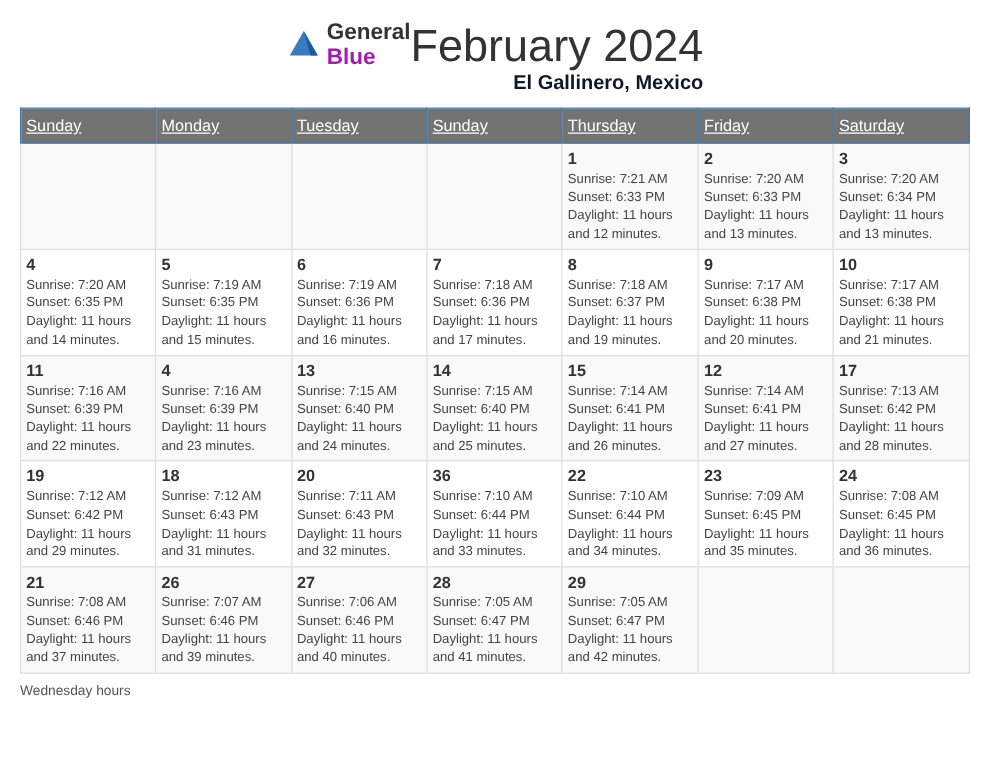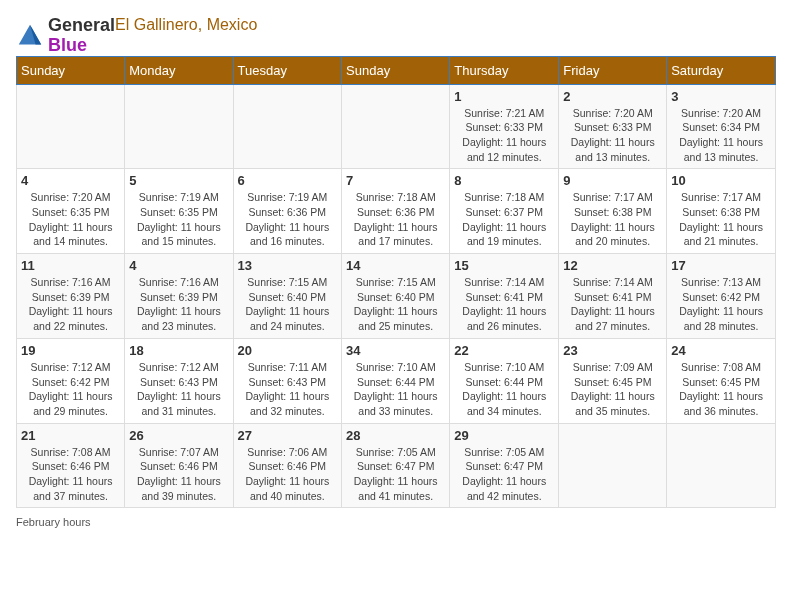--- a/index.html
+++ b/index.html
@@ -5,22 +5,23 @@
     * { box-sizing: border-box; margin: 0; padding: 0; }
     body {
       font-family: Arial, sans-serif;
       background: #fff;
       width: 792px;
       min-height: 612px;
       padding: 16px;
     }
     .header {
       display: flex;
-      justify-content: flex-start;
+      justify-content: center;
       align-items: flex-start;
+      margin-bottom: 10px;
     }
     .logo {
       display: flex;
       align-items: center;
       gap: 4px;
     }
     .logo-text {
       display: flex;
       flex-direction: column;
       line-height: 1.1;
@@ -42,31 +43,32 @@
     .title-block {
       text-align: right;
     }
     .title-block h1 {
       font-size: 36px;
       font-weight: normal;
       color: #333;
     }
     .title-block h2 {
       font-size: 16px;
-      font-weight: normal;
-      color: #a16207;
+      font-weight: bold;
+      color: #0f172a;
     }
     table {
       width: 100%;
       border-collapse: collapse;
       font-size: 11px;
     }
     thead tr {
-      background-color: #a16207;
+      background-color: #737373;
       color: #fff;
+      text-decoration: underline;
     }
     thead th {
       padding: 6px 4px;
       text-align: left;
       font-size: 13px;
       font-weight: normal;
       border: 1px solid #3a7abf;
     }
     tbody tr {
       border-bottom: 1px solid #ddd;
@@ -82,21 +84,20 @@
       font-size: 13px;
       font-weight: bold;
       color: #333;
       display: block;
       margin-bottom: 2px;
     }
     .cell-info {
       color: #444;
       font-size: 10.5px;
       line-height: 1.4;
-      text-align: center;
     }
     tbody tr:nth-child(odd) {
       background-color: #f9f9f9;
     }
     tbody tr:nth-child(even) {
       background-color: #fff;
     }
     .empty-cell {
       background-color: inherit;
     }
@@ -114,20 +115,21 @@
     <svg class="logo-icon" viewBox="0 0 40 40" xmlns="http://www.w3.org/2000/svg">
       <polygon points="20,4 36,32 4,32" fill="#3a7abf"></polygon>
       <polygon points="20,4 36,32 28,32" fill="#1a5a9f"></polygon>
     </svg>
     <div class="logo-text">
       <span class="logo-general">General</span>
       <span class="logo-blue">Blue</span>
     </div>
   </div>
   <div class="title-block">
+    <h1>February 2024</h1>
     <h2>El Gallinero, Mexico</h2>
   </div>
 </div>
 
 <table>
   <thead>
     <tr>
     <th>Sunday</th>
         <th>Monday</th>
         <th>Tuesday</th>
@@ -223,21 +225,21 @@
         </td>
         <td>
           <span class="cell-number">18</span>
           <div class="cell-info">Sunrise: 7:12 AM<br>Sunset: 6:43 PM<br>Daylight: 11 hours and 31 minutes.</div>
         </td>
         <td>
           <span class="cell-number">20</span>
           <div class="cell-info">Sunrise: 7:11 AM<br>Sunset: 6:43 PM<br>Daylight: 11 hours and 32 minutes.</div>
         </td>
         <td>
-          <span class="cell-number">34</span>
+          <span class="cell-number">36</span>
           <div class="cell-info">Sunrise: 7:10 AM<br>Sunset: 6:44 PM<br>Daylight: 11 hours and 33 minutes.</div>
         </td>
         <td>
           <span class="cell-number">22</span>
           <div class="cell-info">Sunrise: 7:10 AM<br>Sunset: 6:44 PM<br>Daylight: 11 hours and 34 minutes.</div>
         </td>
         <td>
           <span class="cell-number">23</span>
           <div class="cell-info">Sunrise: 7:09 AM<br>Sunset: 6:45 PM<br>Daylight: 11 hours and 35 minutes.</div>
         </td>
@@ -266,13 +268,13 @@
         <td>
           <span class="cell-number">29</span>
           <div class="cell-info">Sunrise: 7:05 AM<br>Sunset: 6:47 PM<br>Daylight: 11 hours and 42 minutes.</div>
         </td>
         <td class="empty-cell"></td>
         <td class="empty-cell"></td>
       </tr>
     </tbody>
 </table>
 
-<div class="footer-note">February hours</div>
+<div class="footer-note">Wednesday hours</div>
 
 </body></html>

